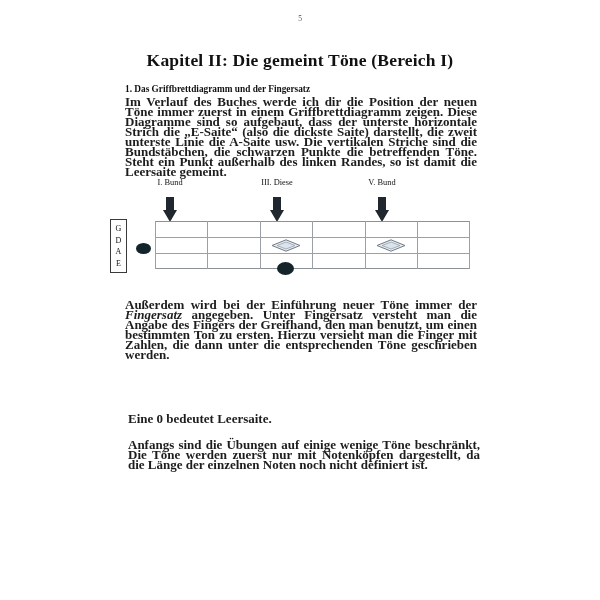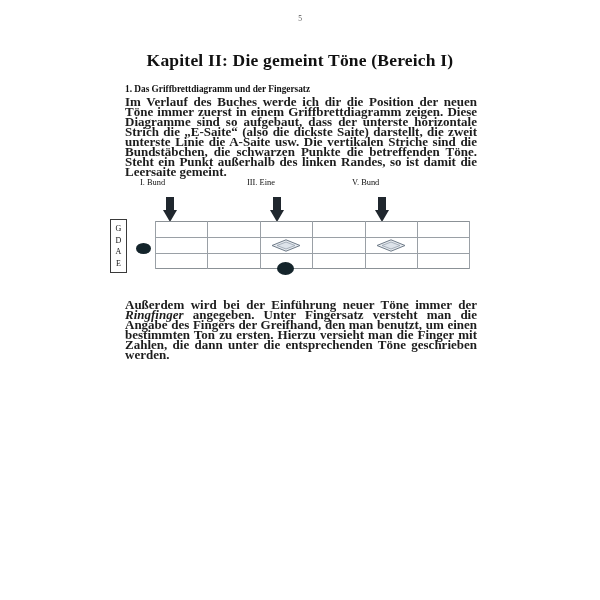--- a/index.html
+++ b/index.html
@@ -80,21 +80,21 @@
     left: 0;
     top: 176px;
     width: 600px;
     height: 112px;
   }
 
   .fret-label {
     position: absolute;
     font-size: 8.4px;
     color: #111;
-    text-align: left;
+    text-align: center;
     width: 60px;
   }
 
   .arrow {
     position: absolute;
     width: 14px;
     height: 26px;
   }
   .arrow .shaft {
     position: absolute;
@@ -212,21 +212,21 @@
   <h1 class="chapter-title">Kapitel II: Die gemeint Töne (Bereich I)</h1>
 
   <div class="content">
     <div class="section-heading">1. Das Griffbrettdiagramm und der Fingersatz</div>
     <p class="body-text">Im Verlauf des Buches werde ich dir die Position der neuen Töne immer zuerst in einem Griffbrettdiagramm zeigen. Diese Diagramme sind so aufgebaut, dass der unterste horizontale Strich die „E-Saite“ (also die dickste Saite) darstellt, die zweit unterste Linie die A-Saite usw. Die vertikalen Striche sind die Bundstäbchen, die schwarzen Punkte die betreffenden Töne. Steht ein Punkt außerhalb des linken Randes, so ist damit die Leersaite gemeint.</p>
   </div>
 
   <div class="diagram">
 
     <div class="fret-label" style="left:140px; top:2px;">I. Bund</div>
-    <div class="fret-label" style="left:247px; top:2px;">III. Eine</div>
+    <div class="fret-label" style="left:247px; top:2px;">III. Diese</div>
     <div class="fret-label" style="left:352px; top:2px;">V. Bund</div>
 
     <div class="arrow" style="left:163px; top:21px;">
       <div class="shaft"></div>
         <div class="head"></div>
     </div>
     <div class="arrow" style="left:270px; top:21px;">
       <div class="shaft"></div>
         <div class="head"></div>
     </div>
@@ -270,18 +270,22 @@
       <svg width="30" height="13" viewBox="0 0 30 13">
         <polygon points="15,0.8 29,6.5 15,12.2 1,6.5" fill="#e8ecf1" stroke="#6f7b88" stroke-width="1"></polygon>
         <polygon points="15,3 24,6.5 15,10 6,6.5" fill="#dde3ea" stroke="#8c98a5" stroke-width="0.7"></polygon>
       </svg>
     </div>
 
     <div class="note-dot" style="left:122px; top:41px;"></div>
   </div>
 
   <div class="content" style="top:300px;">
-    <p class="body-text"><span>Außerdem wird bei der Einführung neuer Töne immer der </span><span class="italic">Ringfinger</span><span> angegeben. Unter Fingersatz versteht man die Angabe des Fingers der Greifhand, den man benutzt, um einen bestimmten Ton zu ersten. Hierzu versieht man die Finger mit Zahlen, die dann unter die entsprechenden Töne geschrieben werden.</span></p>
-  </div>
-
-
+    <p class="body-text"><span>Außerdem wird bei der Einführung neuer Töne immer der </span><span class="italic">Fingersatz</span><span> angegeben. Unter Fingersatz versteht man die Angabe des Fingers der Greifhand, den man benutzt, um einen bestimmten Ton zu ersten. Hierzu versieht man die Finger mit Zahlen, die dann unter die entsprechenden Töne geschrieben werden.</span></p>
+  </div>
+
+
+  <div class="lower-text">
+    <p class="body-text">Eine 0 bedeutet Leersaite.</p>
+    <p class="body-text spaced" style="margin-top:16px;">Anfangs sind die Übungen auf einige wenige Töne beschränkt, Die Töne werden zuerst nur mit Notenköpfen dargestellt, da die Länge der einzelnen Noten noch nicht definiert ist.</p>
+  </div>
 
 </div>
 
 </body></html>

